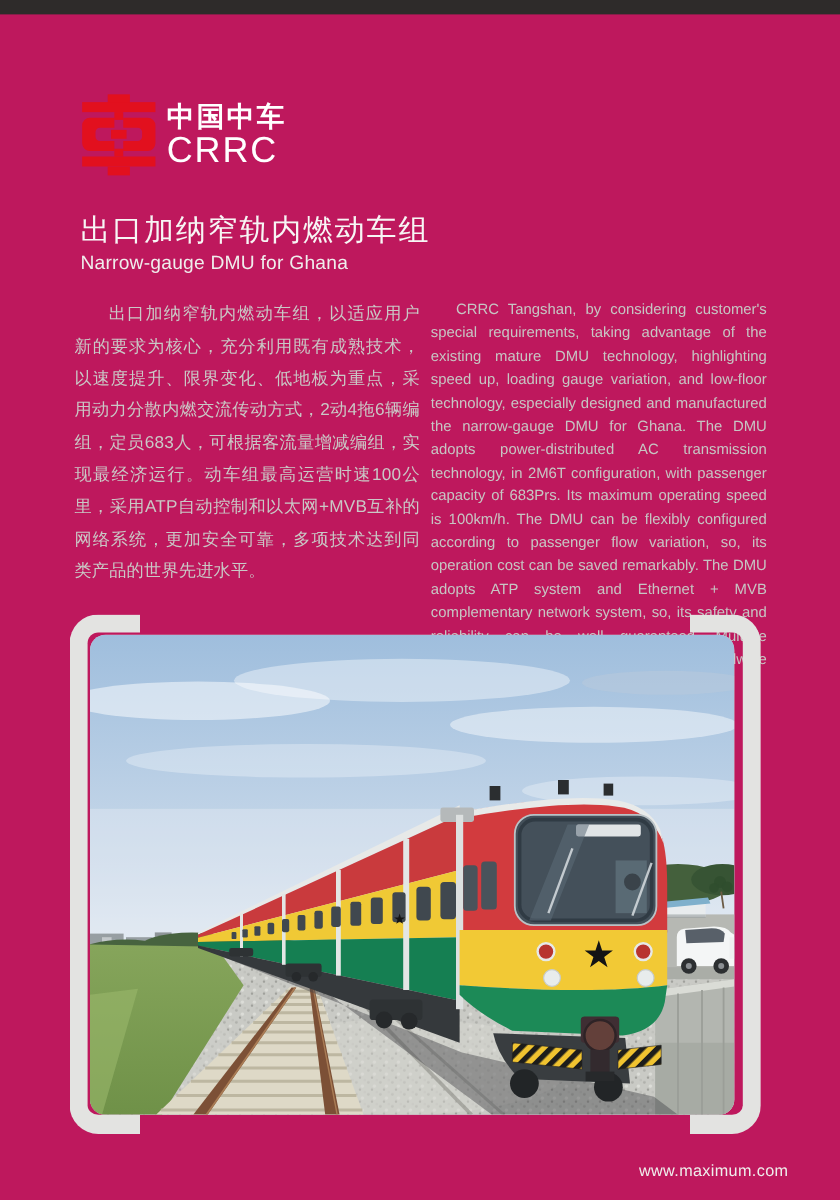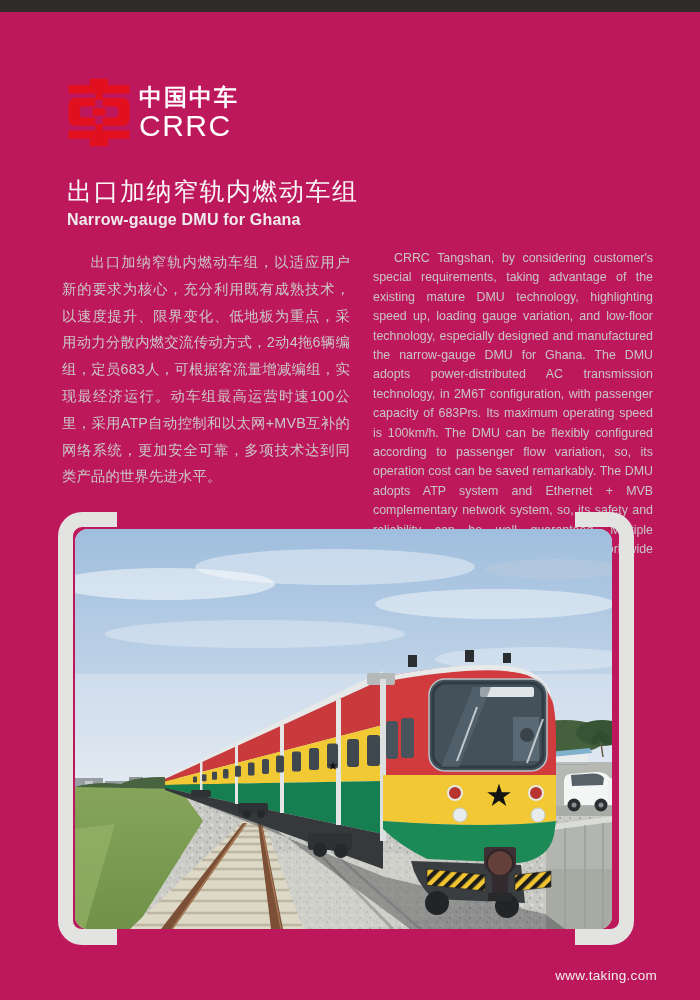--- a/index.html
+++ b/index.html
@@ -11,23 +11,23 @@
   }
   
   .logo-icon{position:absolute;left:62px;top:62px;width:74px;height:74px;}
   .brand{position:absolute;left:139px;top:71px;color:#ffffff;}
   .brand-cn{font-size:23px;font-weight:bold;letter-spacing:2px;line-height:28px;}
   .brand-en{font-size:30px;font-weight:400;letter-spacing:1.5px;line-height:32px;margin-top:-1px;}
   
   .title-cn{position:absolute;left:67px;top:163px;margin:0;color:#f7f6f5;
     font-size:25px;font-weight:normal;letter-spacing:1.5px;}
   .title-en{position:absolute;left:67px;top:199px;margin:0;color:#efedec;
-    font-size:16px;font-weight:700;letter-spacing:.2px;}
-  
-  .cols{position:absolute;left:62px;top:237px;width:591px;display:flex;gap:23px;}
+    font-size:16px;font-weight:400;letter-spacing:.2px;}
+  
+  .cols{position:absolute;left:62px;top:237px;width:591px;display:flex;gap:9px;}
   .col-cn{width:288px;margin:0;color:#cac8c6;font-size:14.3px;line-height:26.8px;
     text-align:justify;text-indent:2em;letter-spacing:.2px;}
   .col-en{width:280px;margin:0;color:#c7c5c3;font-size:12.4px;line-height:19.4px;
     text-align:justify;text-indent:21px;}
   
   .bracket{position:absolute;top:500px;height:433px;width:59px;box-sizing:border-box;
     border:0 solid #e3e3e1;z-index:1;}
   .bracket-left{left:58px;border-left-width:15px;border-top-width:15px;
     border-bottom-width:16px;border-radius:24px 0 0 24px;}
   .bracket-right{left:575px;border-right-width:15px;border-top-width:15px;
@@ -268,15 +268,15 @@
         <circle cx="425" cy="334" r="13" fill="#63403a" stroke="#2e2326" stroke-width="2"></circle>
         <rect x="417" y="346" width="16" height="20" fill="#332a2e"></rect>
         <rect x="413" y="364" width="24" height="8" fill="#27292b"></rect>
 
         <polygon points="352,340 410,346 410,362 352,356" fill="url(#chev)" stroke="#222" stroke-width="0.5"></polygon>
         <polygon points="440,346 476,342 476,358 440,362" fill="url(#chev)" stroke="#222" stroke-width="0.5"></polygon>
       </g>
     </svg>
   </div>
 
-  <span class="footer-url">www.taking.com</span>
+  <span class="footer-url">www.maximum.com</span>
 
 </div>
 
 </body></html>

